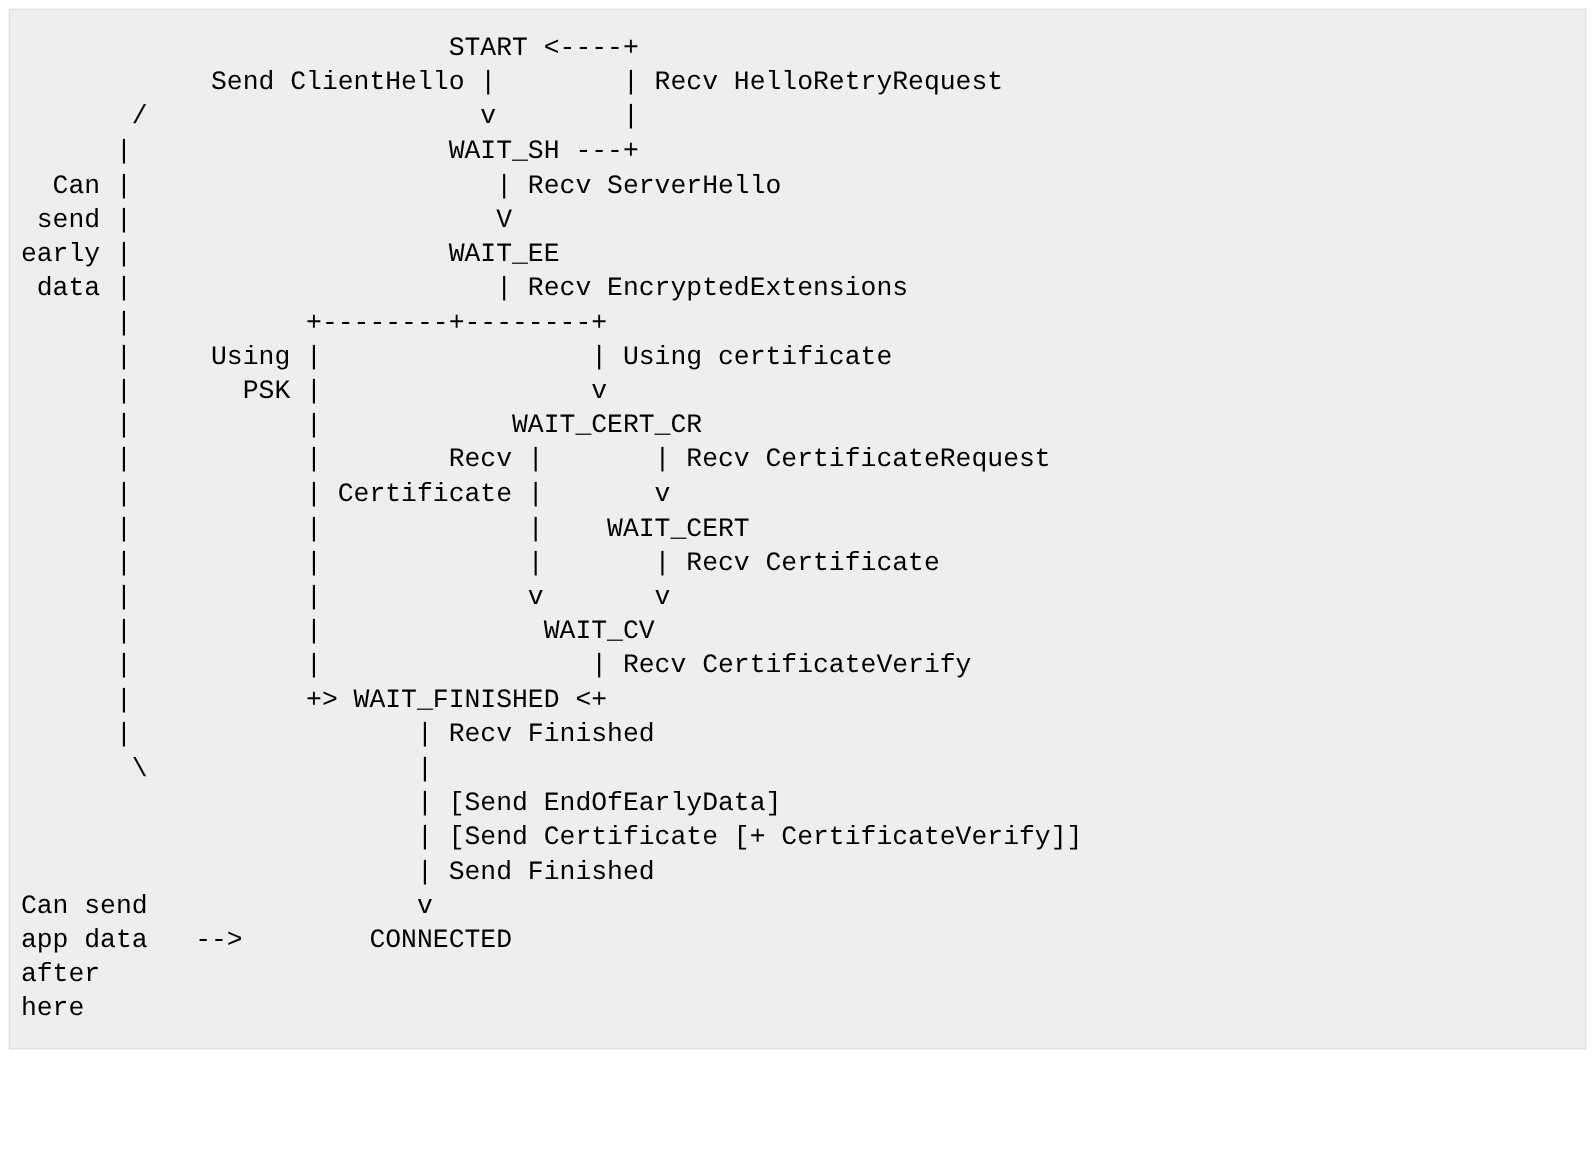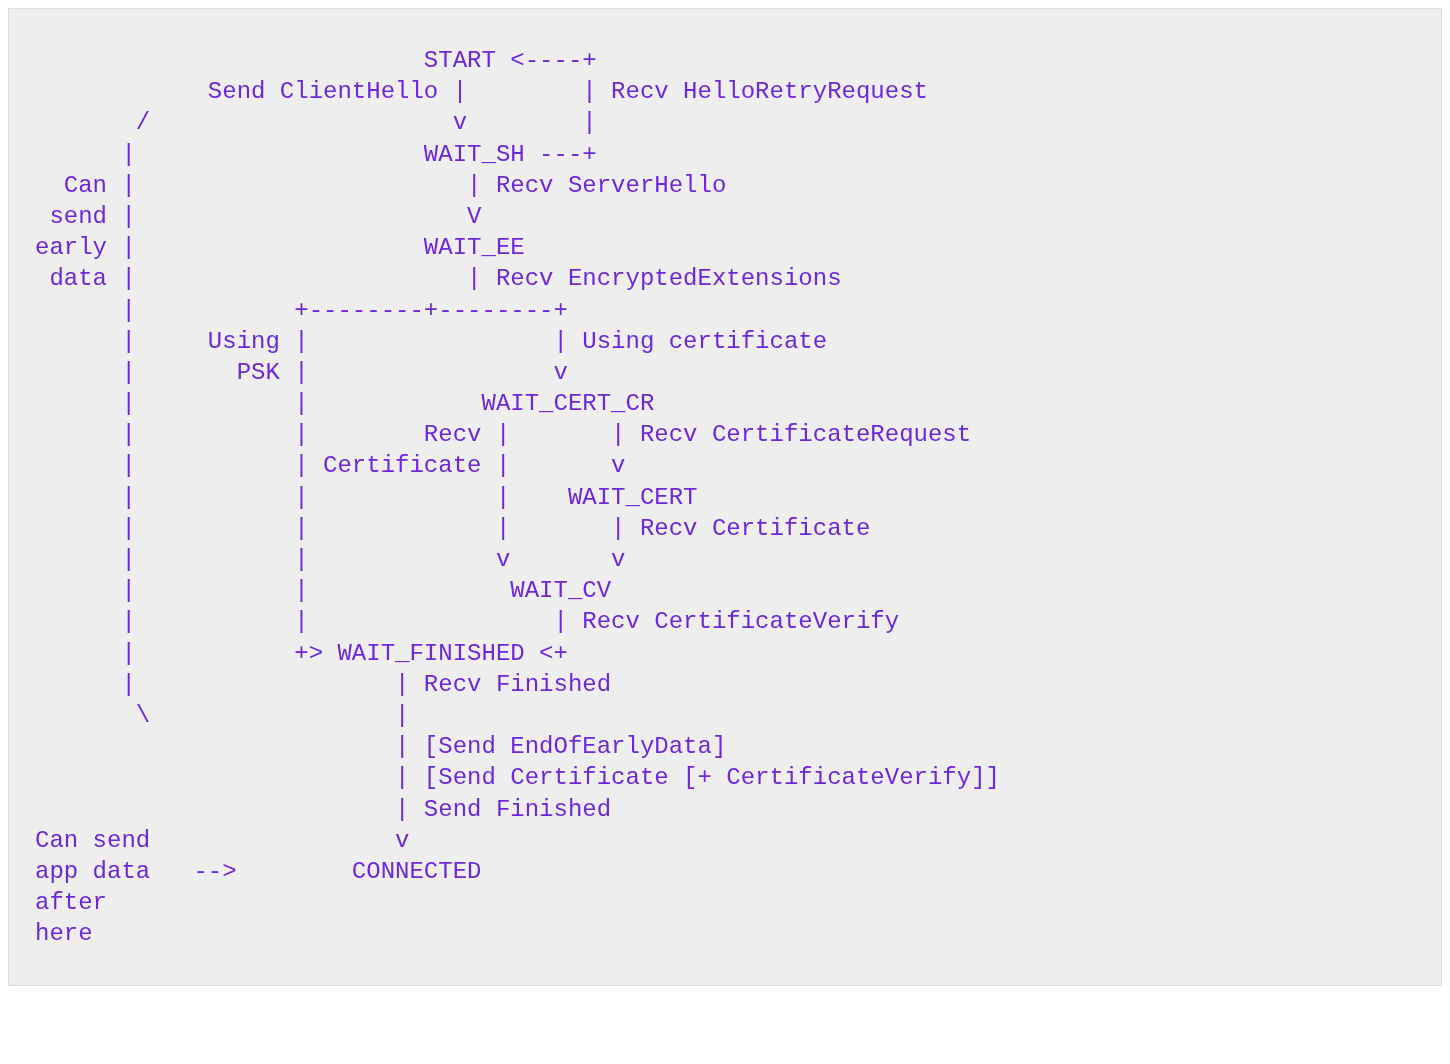--- a/index.html
+++ b/index.html
@@ -14,22 +14,22 @@
       margin: 8px;
       padding: 20px 10px;
       box-sizing: border-box;
       width: 1434px;
     }
     pre.ascii {
       font-family: Consolas, "Liberation Mono", Menlo, Courier, monospace;
       font-size: 24px;
       line-height: 1.3;
       white-space: pre;
-      margin: 16px;
-      color: #6d28d9;
+      margin: 0;
+      color: #000000;
       font-weight: 400;
     }
   </style>
 </head>
 <body>
 
 <div class="diagram-container">
   <pre class="ascii">                           START &lt;----+
             Send ClientHello |        | Recv HelloRetryRequest
        /                     v        |

